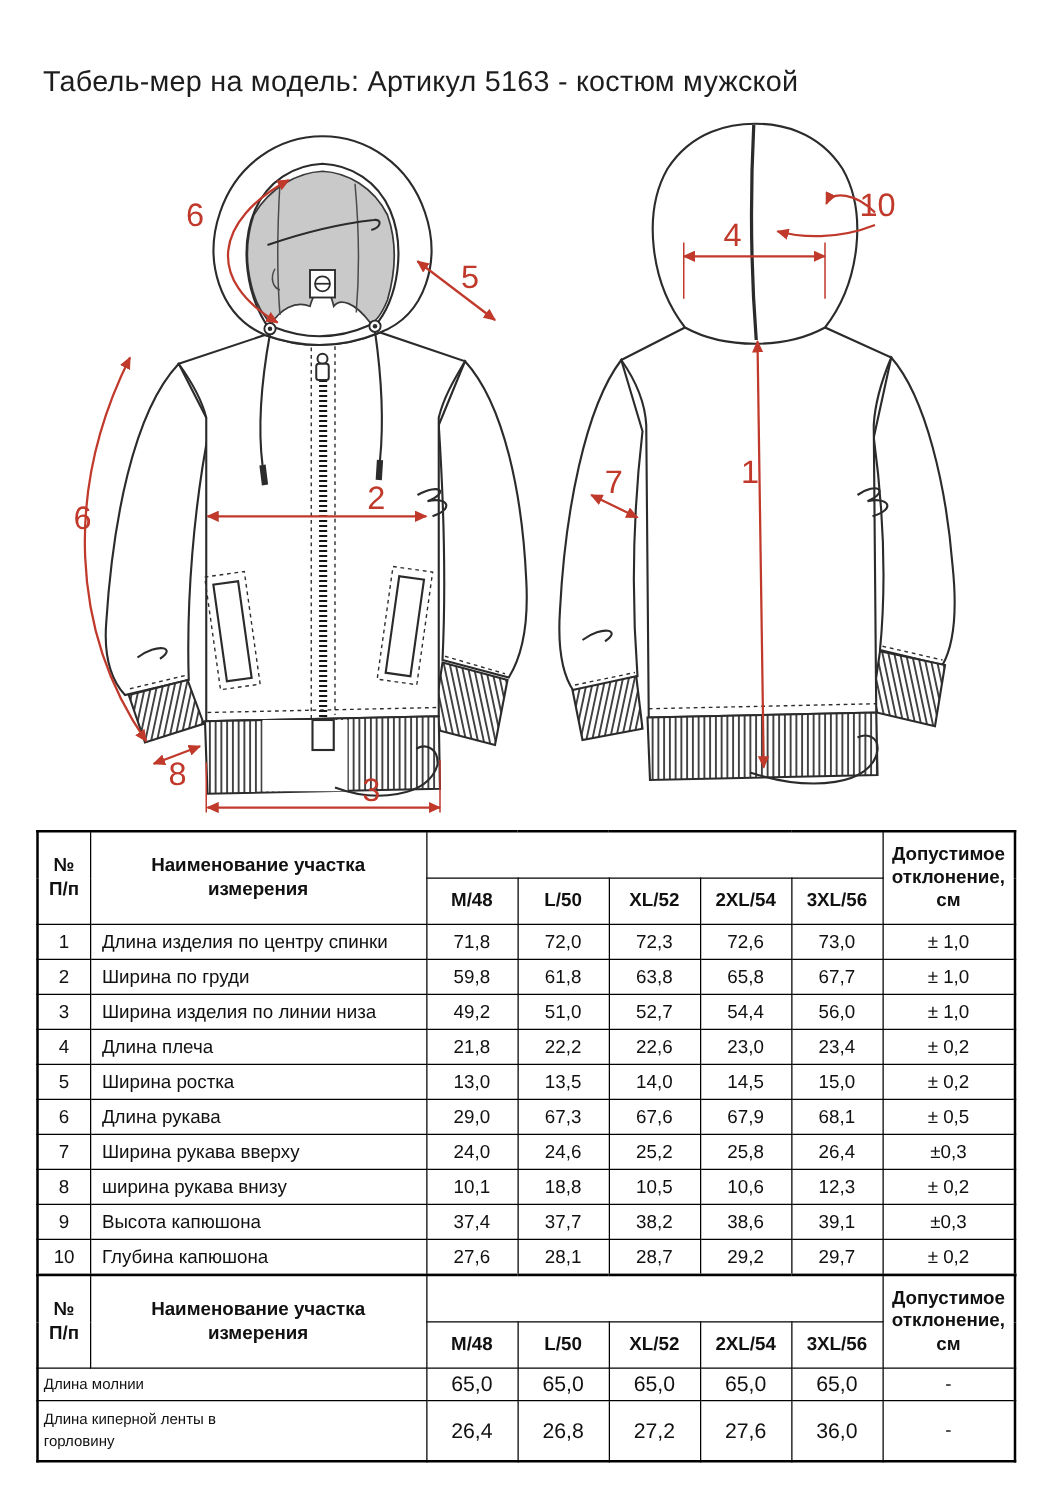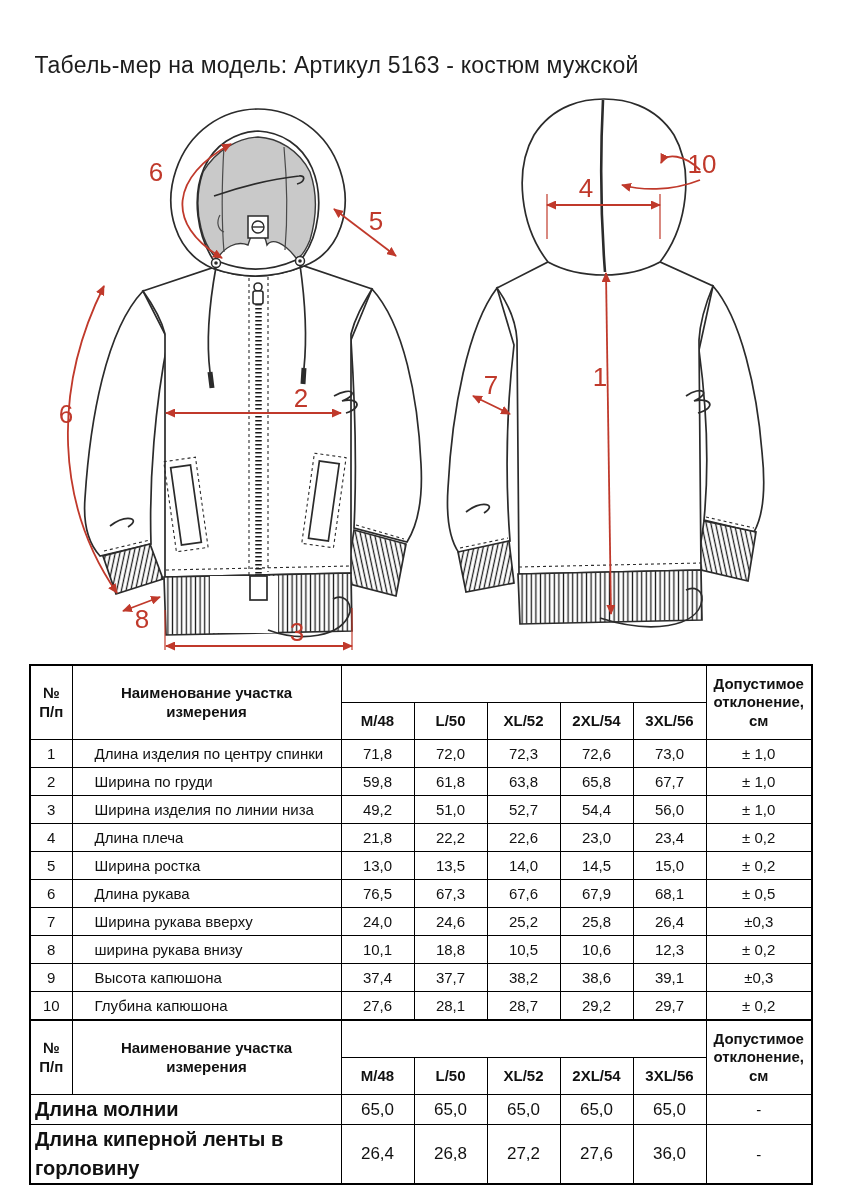--- a/index.html
+++ b/index.html
@@ -18,23 +18,23 @@
   .tables{position:absolute;left:29px;top:664px;width:784px}
   table{border-collapse:collapse;table-layout:fixed;width:784px;background:#fff;border:2.5px solid #000}
   .t2{margin-top:-2px}
   th,td{border:1.5px solid #000;overflow:hidden}
   th{
     font-weight:700;font-size:15px;line-height:1.22;text-align:center;
     vertical-align:middle;white-space:pre-line;padding:1px 2px;
   }
   .spacer-th,.size-th{height:34px}
   td{font-size:15px;text-align:center;vertical-align:middle;height:27px;padding:0 3px}
-  td.name{text-align:left;padding-left:22px}
+  td.name{text-align:left;padding-left:9px}
   td.tol{font-weight:400}
-  .t2 td.name{font-weight:700;font-size:20px;white-space:pre-line;line-height:1.45;padding-left:4px}
+  .t2 td.name{font-weight:400;font-size:12px;white-space:pre-line;line-height:1.45;padding-left:4px}
   .t2 td.val{font-weight:400;font-size:17px}
   .t2 tr.r1 td{height:25px}
   .t2 tr.r2 td{height:47px}
 
   
   .shape{fill:#ffffff;stroke:#2b2b2b;stroke-width:1.7}
   .ln{fill:none;stroke:#2b2b2b;stroke-width:1.7}
   .ln2{fill:none;stroke:#2b2b2b;stroke-width:2.6}
   .thin{fill:none;stroke:#4a4a4a;stroke-width:1.2}
   .st{fill:none;stroke:#2b2b2b;stroke-width:1.1;stroke-dasharray:3 3}
@@ -283,21 +283,21 @@
         <td>13,0</td>
         <td>13,5</td>
         <td>14,0</td>
         <td>14,5</td>
         <td>15,0</td>
         <td class="tol">± 0,2</td>
       </tr>
       <tr>
         <td>6</td>
         <td class="name">Длина рукава</td>
-        <td>76,5</td>
+        <td>29,0</td>
         <td>67,3</td>
         <td>67,6</td>
         <td>67,9</td>
         <td>68,1</td>
         <td class="tol">± 0,5</td>
       </tr>
       <tr>
         <td>7</td>
         <td class="name">Ширина рукава вверху</td>
         <td>24,0</td>

